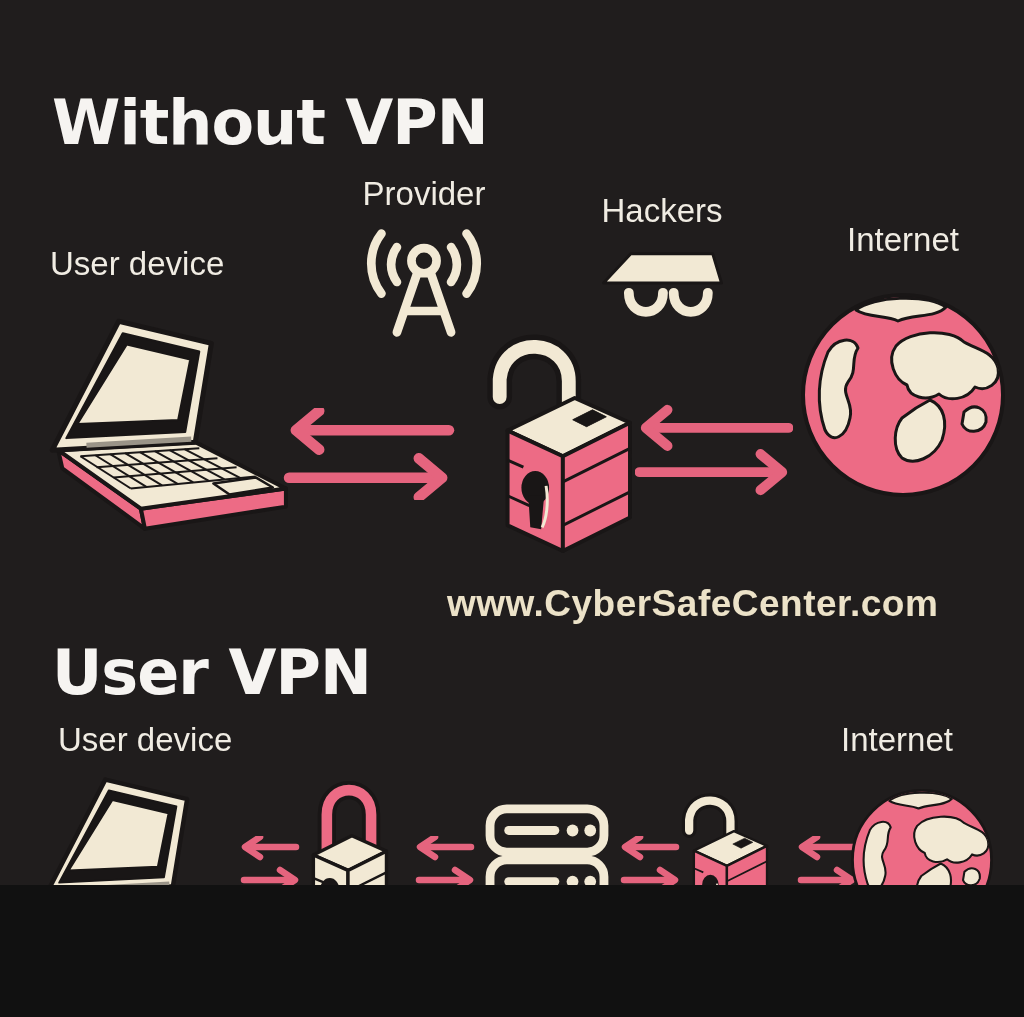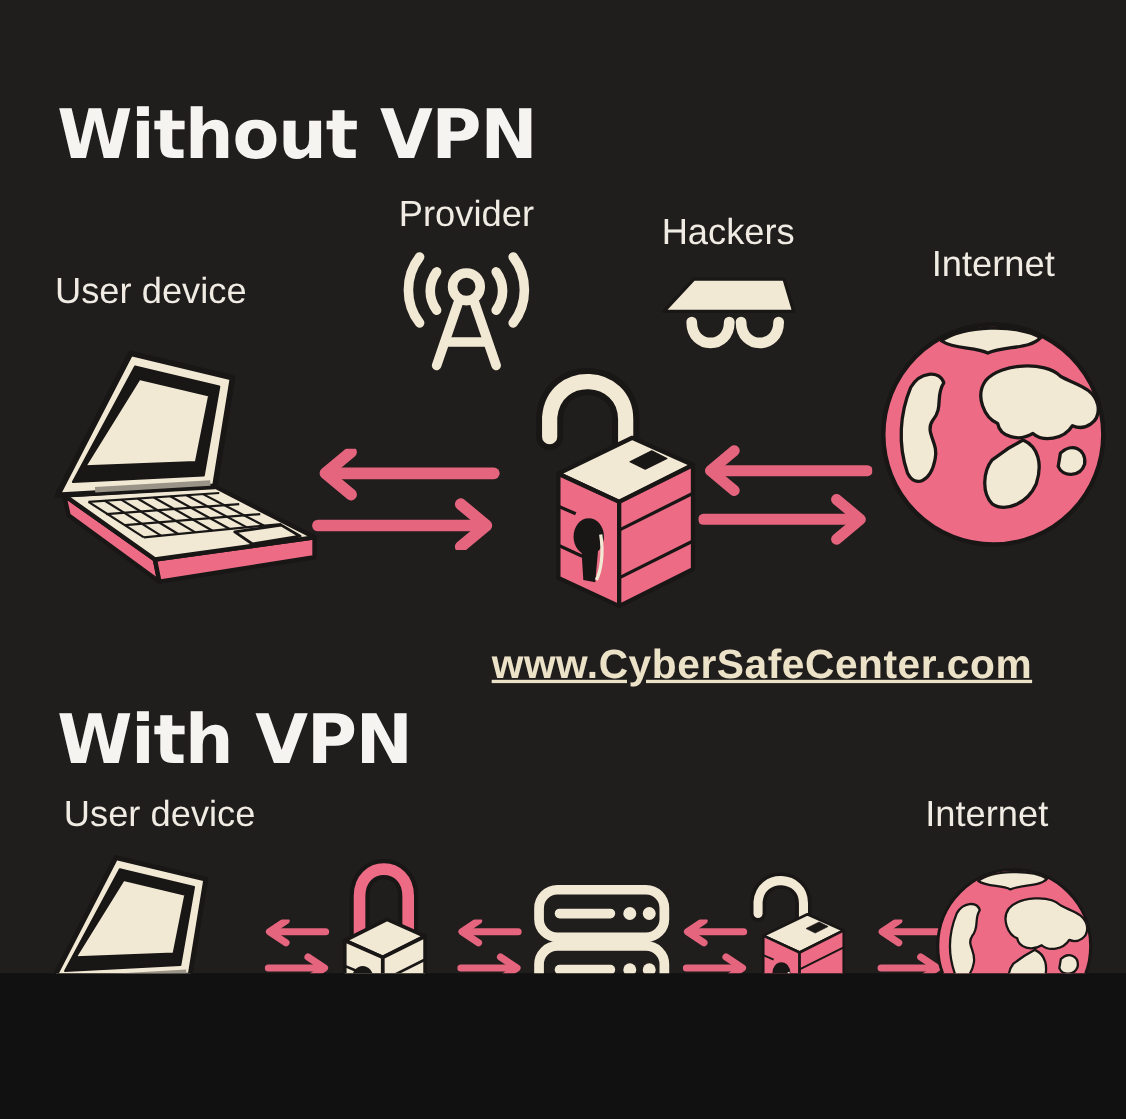--- a/index.html
+++ b/index.html
@@ -184,24 +184,24 @@
         <use href="#sym-lock-open"></use>
       </svg>
     <svg class="abs icon" style="left:635px;top:404px;" width="158" height="92">
         <use href="#sym-arrows-large"></use>
       </svg>
     <svg class="abs icon" style="left:798px;top:290px;" width="210" height="210">
         <use href="#sym-globe"></use>
       </svg>
   </div>
 
-  <div class="abs watermark" style="left:447px;top:583px;text-decoration:underline;">www.CyberSafeCenter.com</div>
+  <div class="abs watermark" style="left:447px;top:583px;">www.CyberSafeCenter.com</div>
 
   <div class="layer">
-    <h1 class="abs title" style="left:52px;top:598px;">With VPN</h1>
+    <h1 class="abs title" style="left:52px;top:598px;">User VPN</h1>
 
     <div class="abs label" style="left:58px;top:722px;">User device</div>
     <div class="abs label centered" style="left:797px;top:722px;width:200px;">Internet</div>
 
     <svg class="abs icon" style="left:20px;top:770px;" width="240" height="197">
         <use href="#sym-laptop"></use>
       </svg>
     <svg class="abs icon" style="left:240px;top:836px;" width="60" height="56">
         <use href="#sym-arrows-small"></use>
       </svg>

